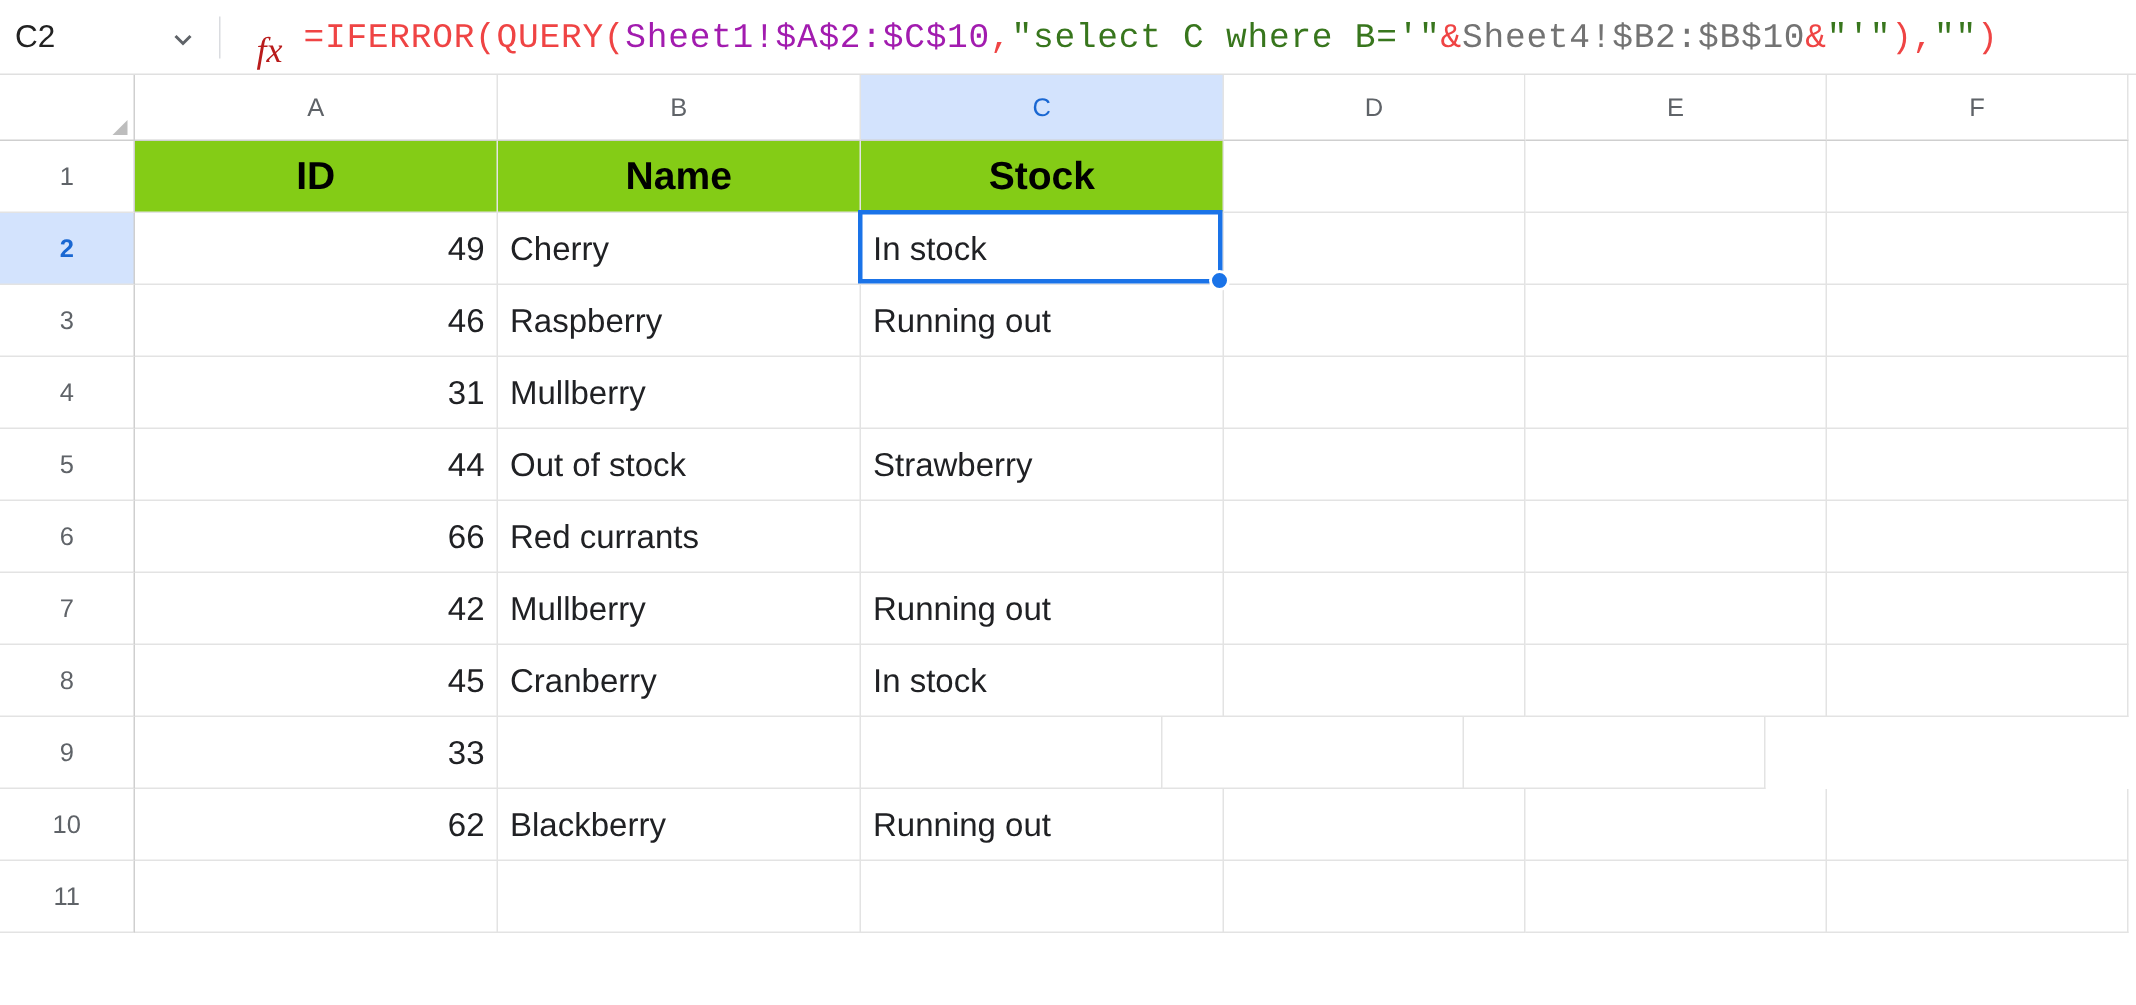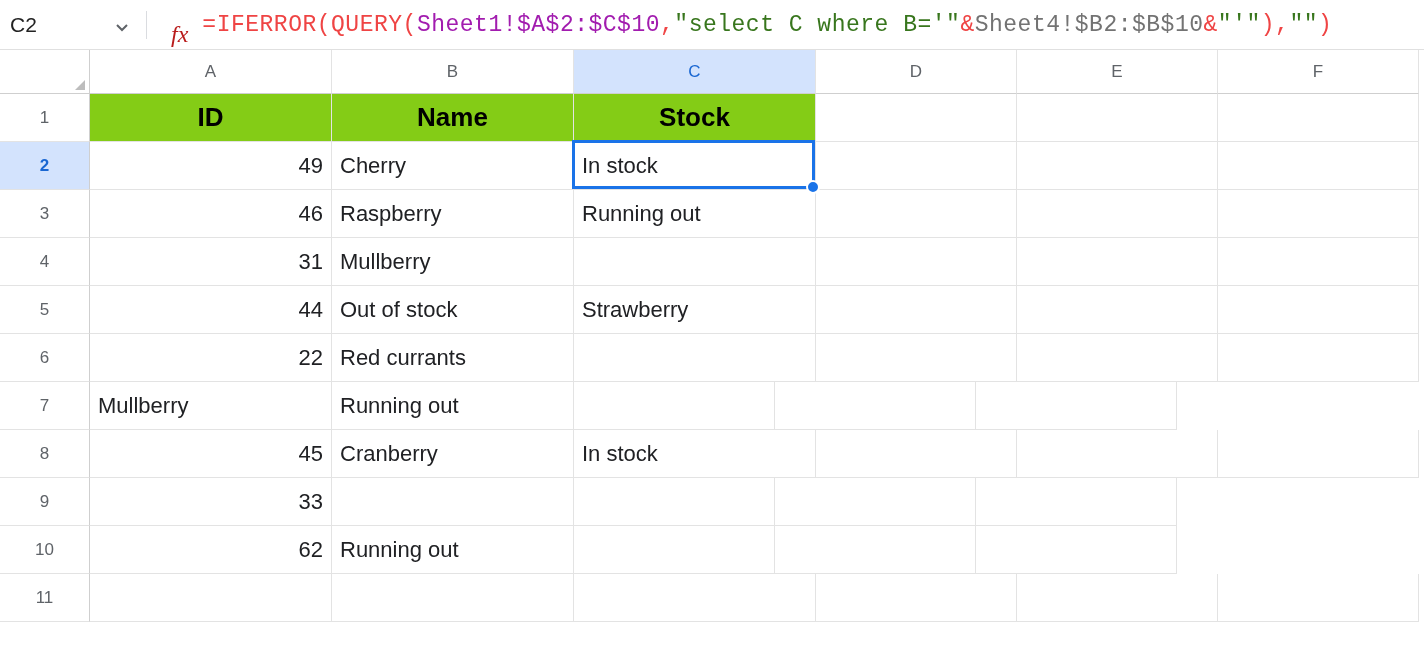--- a/index.html
+++ b/index.html
@@ -242,29 +242,30 @@
         <div class="row-h">5</div>
         <div class="cell col-A num">44</div>
         <div class="cell col-C">Out of stock</div>
         <div class="cell col-B">Strawberry</div>
         <div class="cell col-D"></div>
         <div class="cell col-E"></div>
         <div class="cell col-F"></div>
       </div>
       <div class="row">
         <div class="row-h">6</div>
-        <div class="cell col-A num">22</div>
+        <div class="cell col-A num">66</div>
         <div class="cell col-B">Red currants</div>
         <div class="cell col-C"></div>
         <div class="cell col-D"></div>
         <div class="cell col-E"></div>
         <div class="cell col-F"></div>
       </div>
       <div class="row">
         <div class="row-h">7</div>
+        <div class="cell col-A num">42</div>
         <div class="cell col-B">Mullberry</div>
         <div class="cell col-C">Running out</div>
         <div class="cell col-D"></div>
         <div class="cell col-E"></div>
         <div class="cell col-F"></div>
       </div>
       <div class="row">
         <div class="row-h">8</div>
         <div class="cell col-A num">45</div>
         <div class="cell col-B">Cranberry</div>
@@ -277,20 +278,21 @@
         <div class="row-h">9</div>
         <div class="cell col-A num">33</div>
         <div class="cell col-C"></div>
         <div class="cell col-D"></div>
         <div class="cell col-E"></div>
         <div class="cell col-F"></div>
       </div>
       <div class="row">
         <div class="row-h">10</div>
         <div class="cell col-A num">62</div>
+        <div class="cell col-B">Blackberry</div>
         <div class="cell col-C">Running out</div>
         <div class="cell col-D"></div>
         <div class="cell col-E"></div>
         <div class="cell col-F"></div>
       </div>
       <div class="row">
         <div class="row-h">11</div>
         <div class="cell col-A num"></div>
         <div class="cell col-B"></div>
         <div class="cell col-C"></div>

